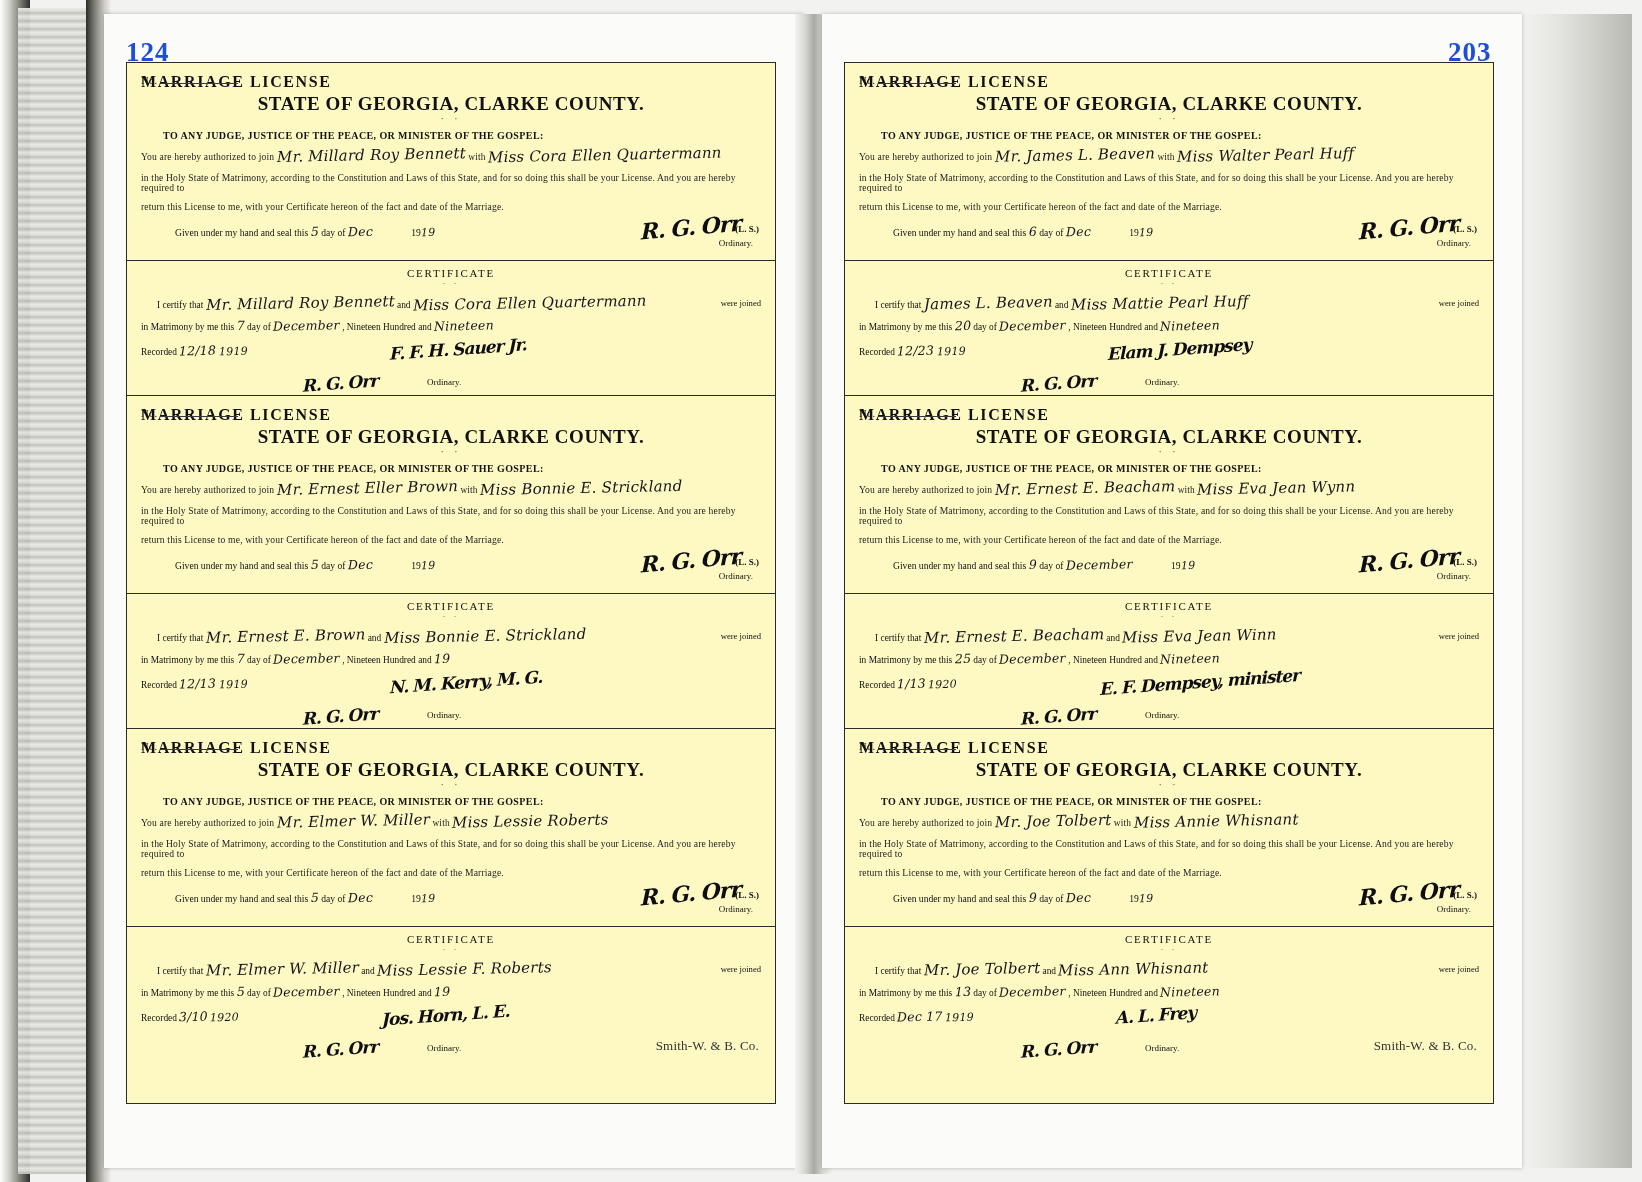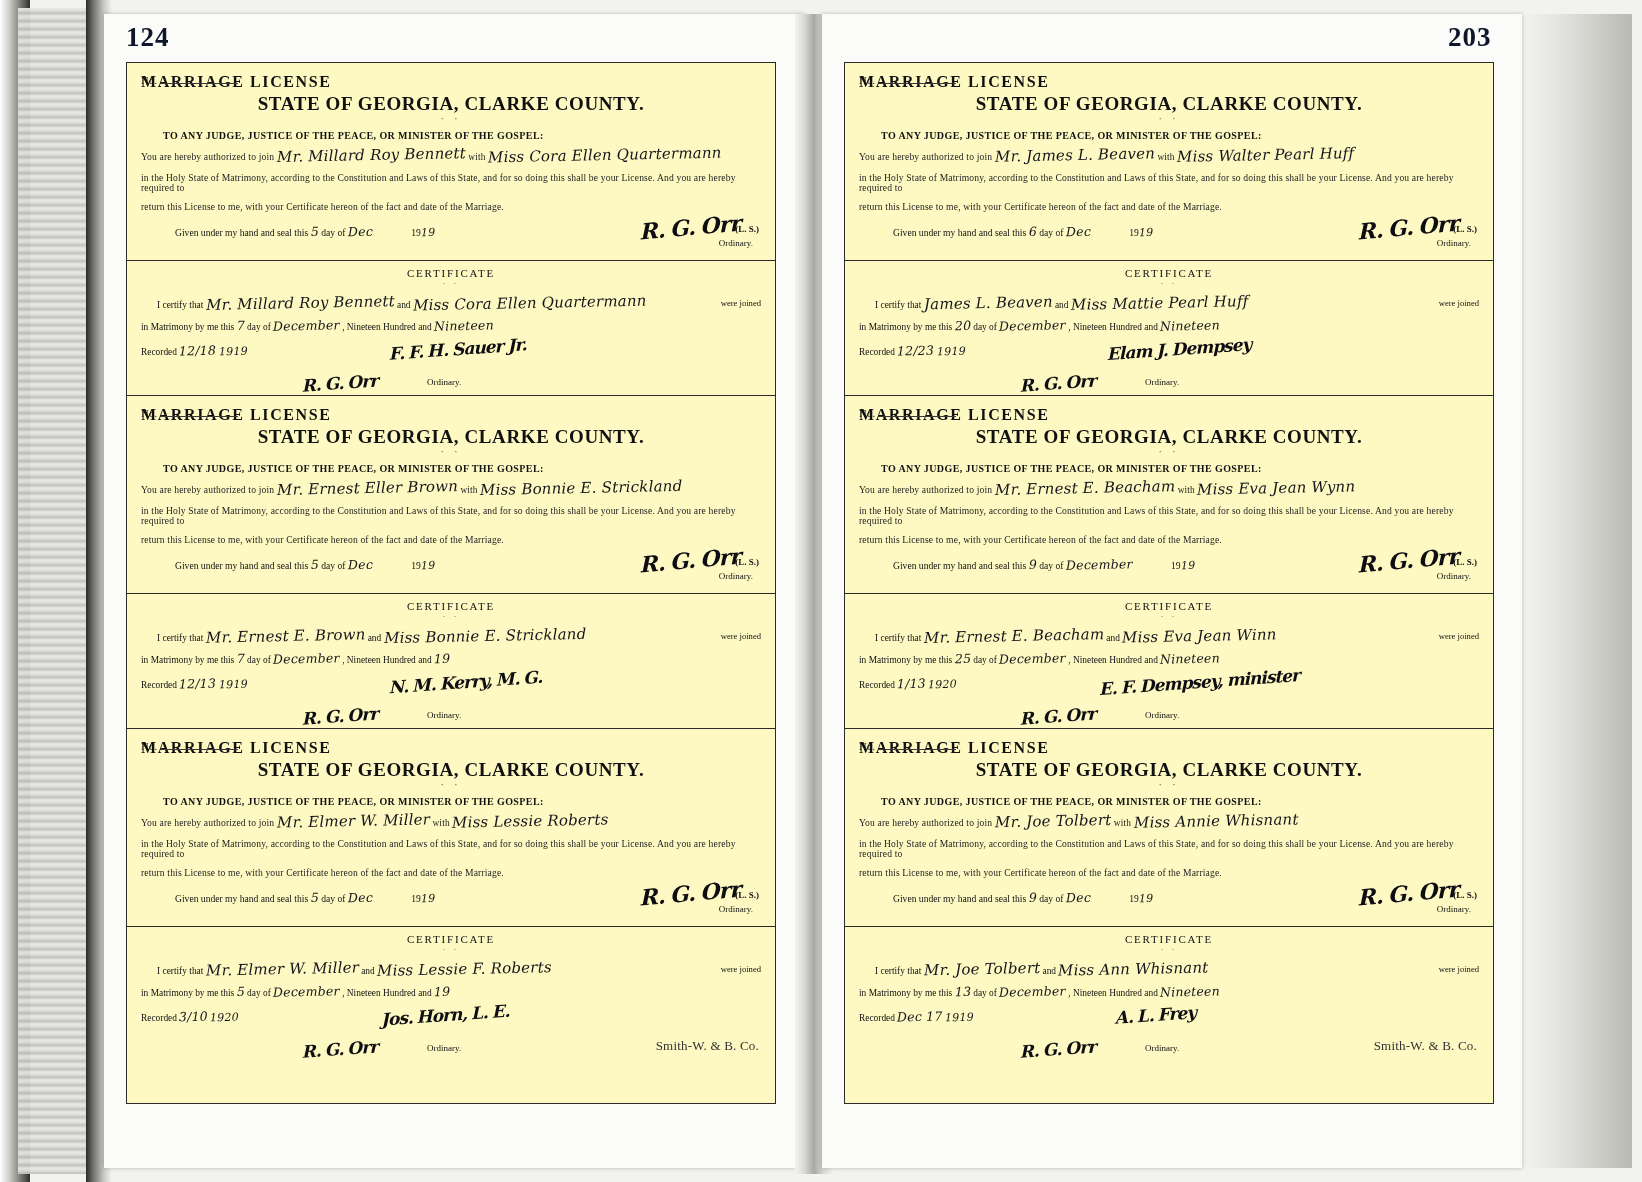--- a/index.html
+++ b/index.html
@@ -14,21 +14,21 @@
   .gutter{position:absolute;left:86px;top:0;width:26px;height:1182px;
      background:linear-gradient(90deg,#2a2a28 0%,#6b6b66 25%,#cccbc6 70%,#f4f4f2 100%);}
   .center-gutter{position:absolute;left:795px;top:14px;width:38px;height:1160px;
      background:linear-gradient(90deg,#f3f3f1 0%,#d8d8d4 25%,#a9a9a4 50%,#d8d8d4 75%,#f3f3f1 100%);}
   .page{position:absolute;top:14px;height:1154px;background:#fbfbf9;
      box-shadow:0 0 4px rgba(0,0,0,.25);}
   .page.left{left:104px;width:700px;}
   .page.right{left:822px;width:700px;}
   .page-shadow-r{position:absolute;left:1512px;top:14px;width:120px;height:1154px;
      background:linear-gradient(90deg,#f6f6f4 0%,#e3e3df 40%,#cfcfca 70%,#b9b9b4 100%);}
-  .folio{position:absolute;top:22px;font-family:"Liberation Serif",serif;font-size:27px;font-weight:600;color:#0f172a;letter-spacing:1px;}
+  .folio{position:absolute;top:37px;font-family:"Liberation Serif",serif;font-size:27px;font-weight:600;color:#1d4ed8;letter-spacing:1px;}
   .folio.l{left:126px;}
   .folio.r{left:1448px;}
 
   .sheet{position:absolute;left:22px;top:48px;width:648px;height:1040px;border:1.5px solid #2b2b2b;background:#fef9c3;}
   .rec{position:relative;height:333px;border-bottom:1.5px solid #2b2b2b;box-sizing:border-box;}
   .rec:last-child{border-bottom:none;height:340px;}
   .lic{position:relative;height:198px;box-sizing:border-box;border-bottom:1.5px solid #2b2b2b;padding:8px 14px 0 14px;}
   .cert{position:relative;height:134px;box-sizing:border-box;padding:6px 14px 0 14px;}
 
   .noline{position:absolute;left:14px;top:10px;font-size:10.5px;letter-spacing:.3px;}

